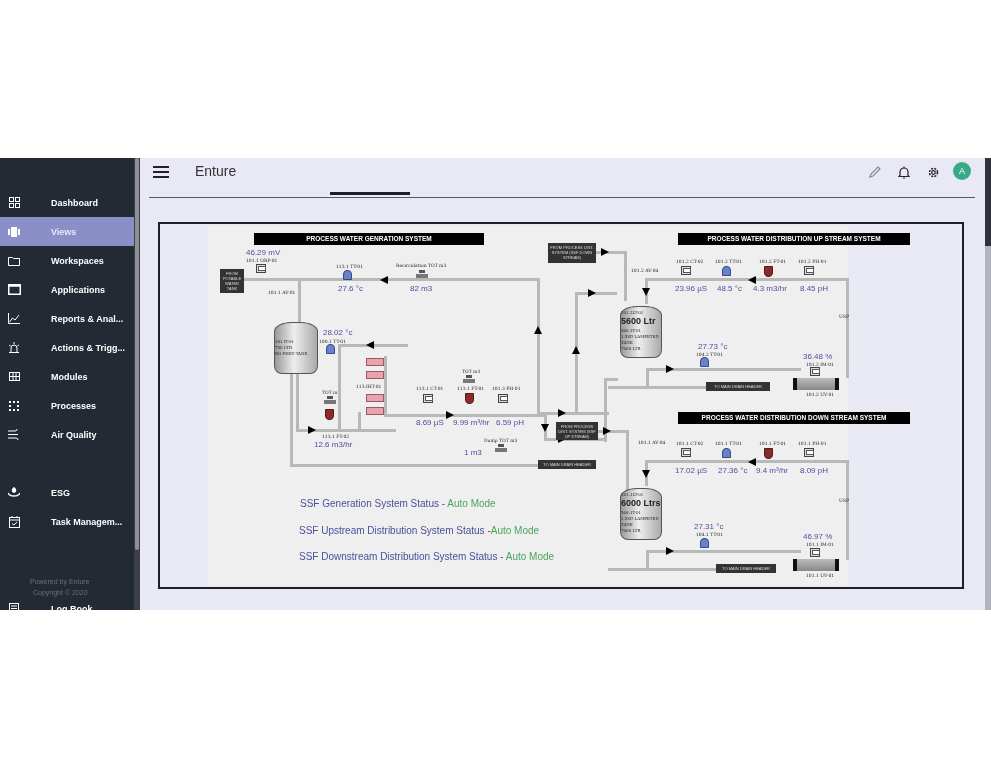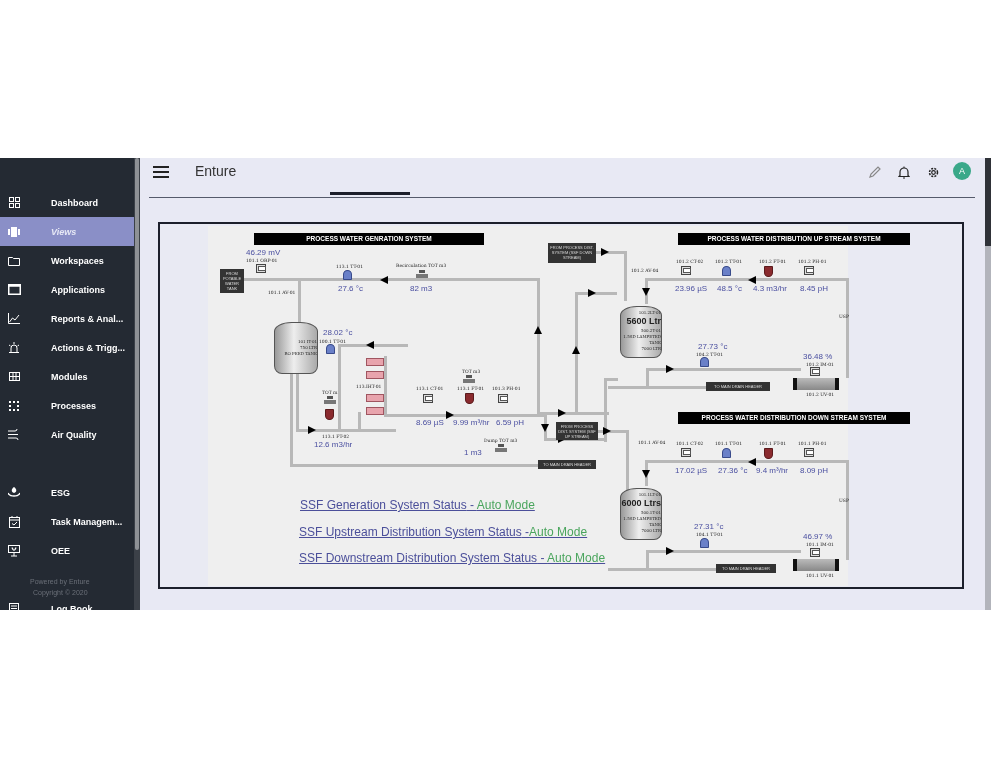--- a/index.html
+++ b/index.html
@@ -2,21 +2,21 @@
 <html><head>
 <meta charset="utf-8">
 <style>
   * { box-sizing: border-box; margin: 0; padding: 0; }
   html, body { width: 991px; height: 768px; background: #ffffff; overflow: hidden; font-family: "Liberation Sans", sans-serif; }
   .app { position: absolute; left: 0; top: 158px; width: 991px; height: 452px; }
   .sidebar { position: absolute; left: 0; top: 0; width: 134px; height: 452px; background: #242a33; overflow: hidden; }
   .sb-scroll { position: absolute; left: 134px; top: 0; width: 6px; height: 452px; background: #3b4048; }
   .sb-scroll .thumb { position: absolute; left: 1px; top: 0; width: 4px; height: 392px; background: #8e9196; border-radius: 2px; }
   .nav-item { position: absolute; left: 0; width: 134px; height: 29px; display: flex; align-items: center; color: #ffffff; font-size: 9px; font-weight: bold; }
-  .nav-item.active { background: #8a8fc7; color: #e6e8f5; font-style: italic; }
+  .nav-item.active { background: #8a8fc7; color: #e6e8f5; }
   .nav-item .ic { position: absolute; left: 7px; width: 14px; height: 14px; display: flex; align-items: center; justify-content: center; }
   .nav-item .lbl { position: absolute; left: 51px; white-space: nowrap; }
   .footer-text { position: absolute; left: 30px; color: #6a6f78; font-size: 7px; }
   .main { position: absolute; left: 140px; top: 0; width: 845px; height: 452px; background: #e8e9f4; }
   .topbar { position: absolute; left: 0; top: 0; width: 845px; height: 36px; }
   .hamburger { position: absolute; left: 13px; top: 8px; width: 16px; height: 14px; }
   .hamburger span { display: block; height: 2px; background: #222; margin-bottom: 3px; }
   .brand { position: absolute; left: 55px; top: 5px; font-size: 14px; color: #333; }
   .topline { position: absolute; left: 9px; top: 39px; width: 826px; height: 1px; background: #555a6b; }
   .tab-ind { position: absolute; left: 190px; top: 34px; width: 80px; height: 3px; background: #1c1f2b; }
@@ -29,33 +29,33 @@
   .hdr { position: absolute; background: #000; color: #fff; font-size: 6.5px; font-weight: bold; text-align: center; line-height: 12px; height: 12px; }
   .pipe { position: absolute; background: #b8b8b8; }
   .val { position: absolute; color: #4a4fa0; font-size: 8px; white-space: nowrap; }
   .tag { position: absolute; color: #222; font-size: 4.5px; font-family: "DejaVu Serif", serif; white-space: nowrap; }
   .meter { position: absolute; width: 10px; height: 9px; border: 1px solid #444; background: #ddd; }
   .meter::after { content: ""; position: absolute; left: 1px; top: 1px; width: 6px; height: 3px; background: #fff; border: 1px solid #555; }
   .tsensor { position: absolute; width: 9px; height: 10px; border-radius: 5px 5px 1px 1px; background: #6a80c8; border: 1px solid #384a8a; }
   .fsensor { position: absolute; width: 9px; height: 11px; border-radius: 1px 1px 5px 5px; background: #8a2a2e; border: 1px solid #5a1a1c; }
   .blackbox { position: absolute; background: #333; color: #ddd; font-size: 4px; text-align: center; line-height: 5px; padding: 2px; }
   .tank { position: absolute; border: 1px solid #555; border-radius: 40% 40% 8px 8px / 18% 18% 8px 8px; background: linear-gradient(90deg, #999 0%, #eee 45%, #aaa 100%); }
-  .tank .tl { position: absolute; left: 0; right: 0; text-align: right; color: #222; font-size: 4px; font-family: "DejaVu Serif", serif; }
+  .tank .tl { position: absolute; left: 0; right: 0; text-align: left; color: #222; font-size: 4px; font-family: "DejaVu Serif", serif; }
   .tank .big { font-size: 9px; font-weight: bold; font-family: "Liberation Sans", sans-serif; }
   .arrow { position: absolute; width: 0; height: 0; }
   .a-right { border-top: 4px solid transparent; border-bottom: 4px solid transparent; border-left: 8px solid #000; }
   .a-left { border-top: 4px solid transparent; border-bottom: 4px solid transparent; border-right: 8px solid #000; }
   .a-up { border-left: 4px solid transparent; border-right: 4px solid transparent; border-bottom: 8px solid #000; }
   .a-down { border-left: 4px solid transparent; border-right: 4px solid transparent; border-top: 8px solid #000; }
   .heater { position: absolute; width: 18px; height: 8px; background: #e8a4ad; border: 1px solid #a05560; }
   .valve { position: absolute; width: 12px; height: 8px; }
   .valve::before { content: ""; position: absolute; left: 3px; top: 0; width: 6px; height: 3px; background: #555; }
   .valve::after { content: ""; position: absolute; left: 0; top: 4px; width: 12px; height: 4px; background: #777; }
   .uv { position: absolute; height: 12px; background: linear-gradient(180deg, #bbb, #888); border-left: 4px solid #111; border-right: 4px solid #111; }
-  .status { position: absolute; font-size: 12px; color: #4b4f9a; white-space: nowrap; text-decoration: underline; }
+  .status { position: absolute; font-size: 10px; color: #4b4f9a; white-space: nowrap; }
   .status .mode { color: #4aa55d; }
 </style>
 </head>
 <body>
 
 <div class="app">
 
   <nav class="sidebar">
     <div class="nav-item" style="top:30px">
       <span class="ic">
@@ -165,30 +165,20 @@
       <span class="ic">
           <svg width="11" height="12" viewBox="0 0 11 12">
             <rect x="0.5" y="1.5" width="10" height="10" fill="none" stroke="#fff"></rect>
             <line x1="0" y1="4" x2="11" y2="4" stroke="#fff"></line>
             <line x1="3" y1="0" x2="3" y2="2" stroke="#fff"></line>
             <line x1="8" y1="0" x2="8" y2="2" stroke="#fff"></line>
             <path d="M3 7.5 L5 9 L8 6" fill="none" stroke="#fff"></path>
           </svg>
         </span>
       <span class="lbl">Task Managem...</span>
-    </div>
-    <div class="nav-item" style="top:378px">
-      <span class="ic">
-          <svg width="12" height="12" viewBox="0 0 12 12">
-            <rect x="0.5" y="0.5" width="11" height="7" fill="none" stroke="#fff"></rect>
-            <path d="M6 7.5 V11 M3 11 H9" stroke="#fff"></path>
-            <path d="M6 6 C4 5 3 3 4 2 C5 3 6 4 6 6 C6 4 7 3 8 2 C9 3 8 5 6 6" fill="#fff"></path>
-          </svg>
-        </span>
-      <span class="lbl">OEE</span>
     </div>
     <div class="nav-item" style="top:436px">
       <span class="ic">
           <svg width="10" height="12" viewBox="0 0 10 12">
             <rect x="0.5" y="0.5" width="9" height="11" fill="none" stroke="#fff"></rect>
             <line x1="2" y1="3" x2="8" y2="3" stroke="#fff"></line>
             <line x1="2" y1="5.5" x2="8" y2="5.5" stroke="#fff"></line>
           </svg>
         </span>
       <span class="lbl">Log Book</span>

